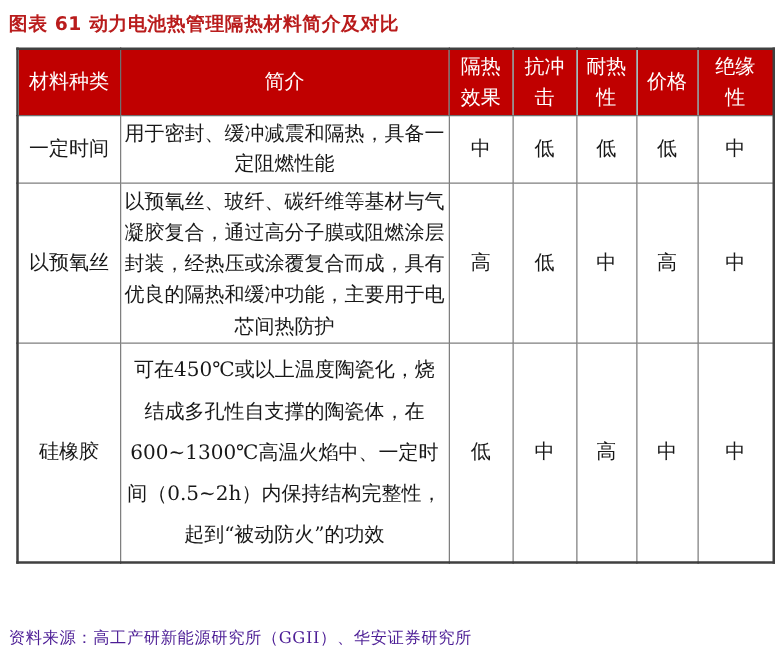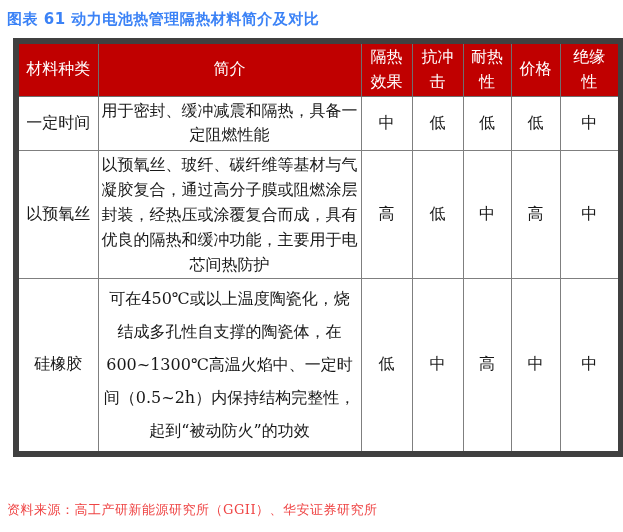--- a/index.html
+++ b/index.html
@@ -16,33 +16,33 @@
     height: 532px;
     background: #ffffff;
     overflow: hidden;
   }
   .chart-title {
     position: absolute;
     left: 7px;
     top: 10px;
     font-size: 15px;
     font-weight: bold;
-    color: #3b82f6;
+    color: #b91c1c;
     font-family: "DejaVu Sans", "Liberation Sans", sans-serif;
     letter-spacing: 0.5px;
     white-space: nowrap;
   }
   table.material-table {
     position: absolute;
     left: 13px;
     top: 38px;
     border-collapse: collapse;
     table-layout: fixed;
     width: 605px;
-    border: 6px solid #404040;
+    border: 2px solid #404040;
   }
   table.material-table td, table.material-table th {
     border: 1px solid #7f7f7f;
     padding: 1px 3px;
     text-align: center;
     vertical-align: middle;
     font-weight: normal;
     overflow: hidden;
   }
   tr.header-row th {
@@ -64,21 +64,21 @@
   tr.row-3 { height: 176px; }
   tr.row-0 td.intro-cell, tr.row-1 td.intro-cell { line-height: 24px; }
   tr.row-2 td.intro-cell { line-height: 25px; }
   tr.row-3 td.intro-cell { line-height: 33px; margin-left: 16px; }
   td.intro-cell { text-align: center; }
   .source-line {
     position: absolute;
     left: 7px;
     top: 501px;
     font-size: 13px;
-    color: #ef4444;
+    color: #4c1d95;
     letter-spacing: 0.5px;
     white-space: nowrap;
   }
 </style>
 </head>
 <body>
 
 <div class="page">
 
   <div class="chart-title">图表 61 动力电池热管理隔热材料简介及对比</div>

